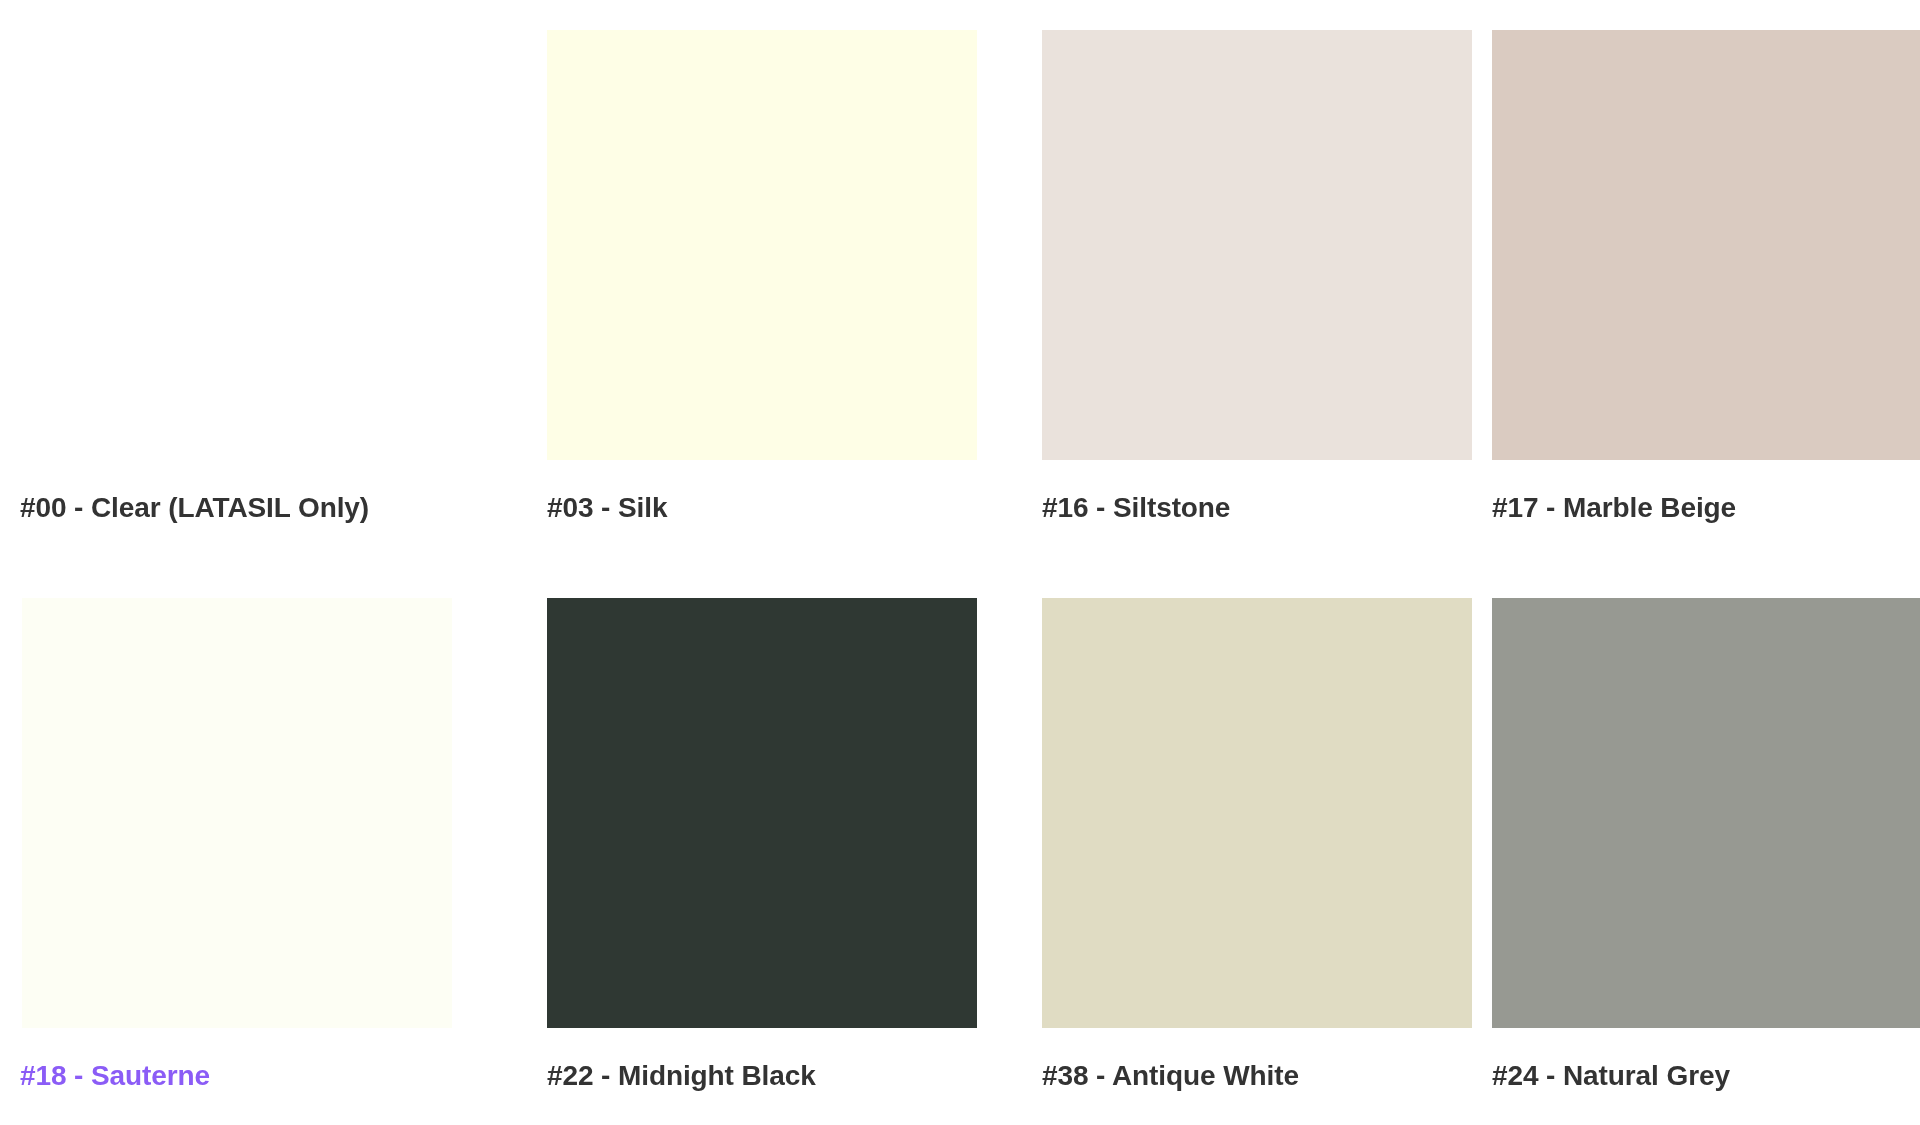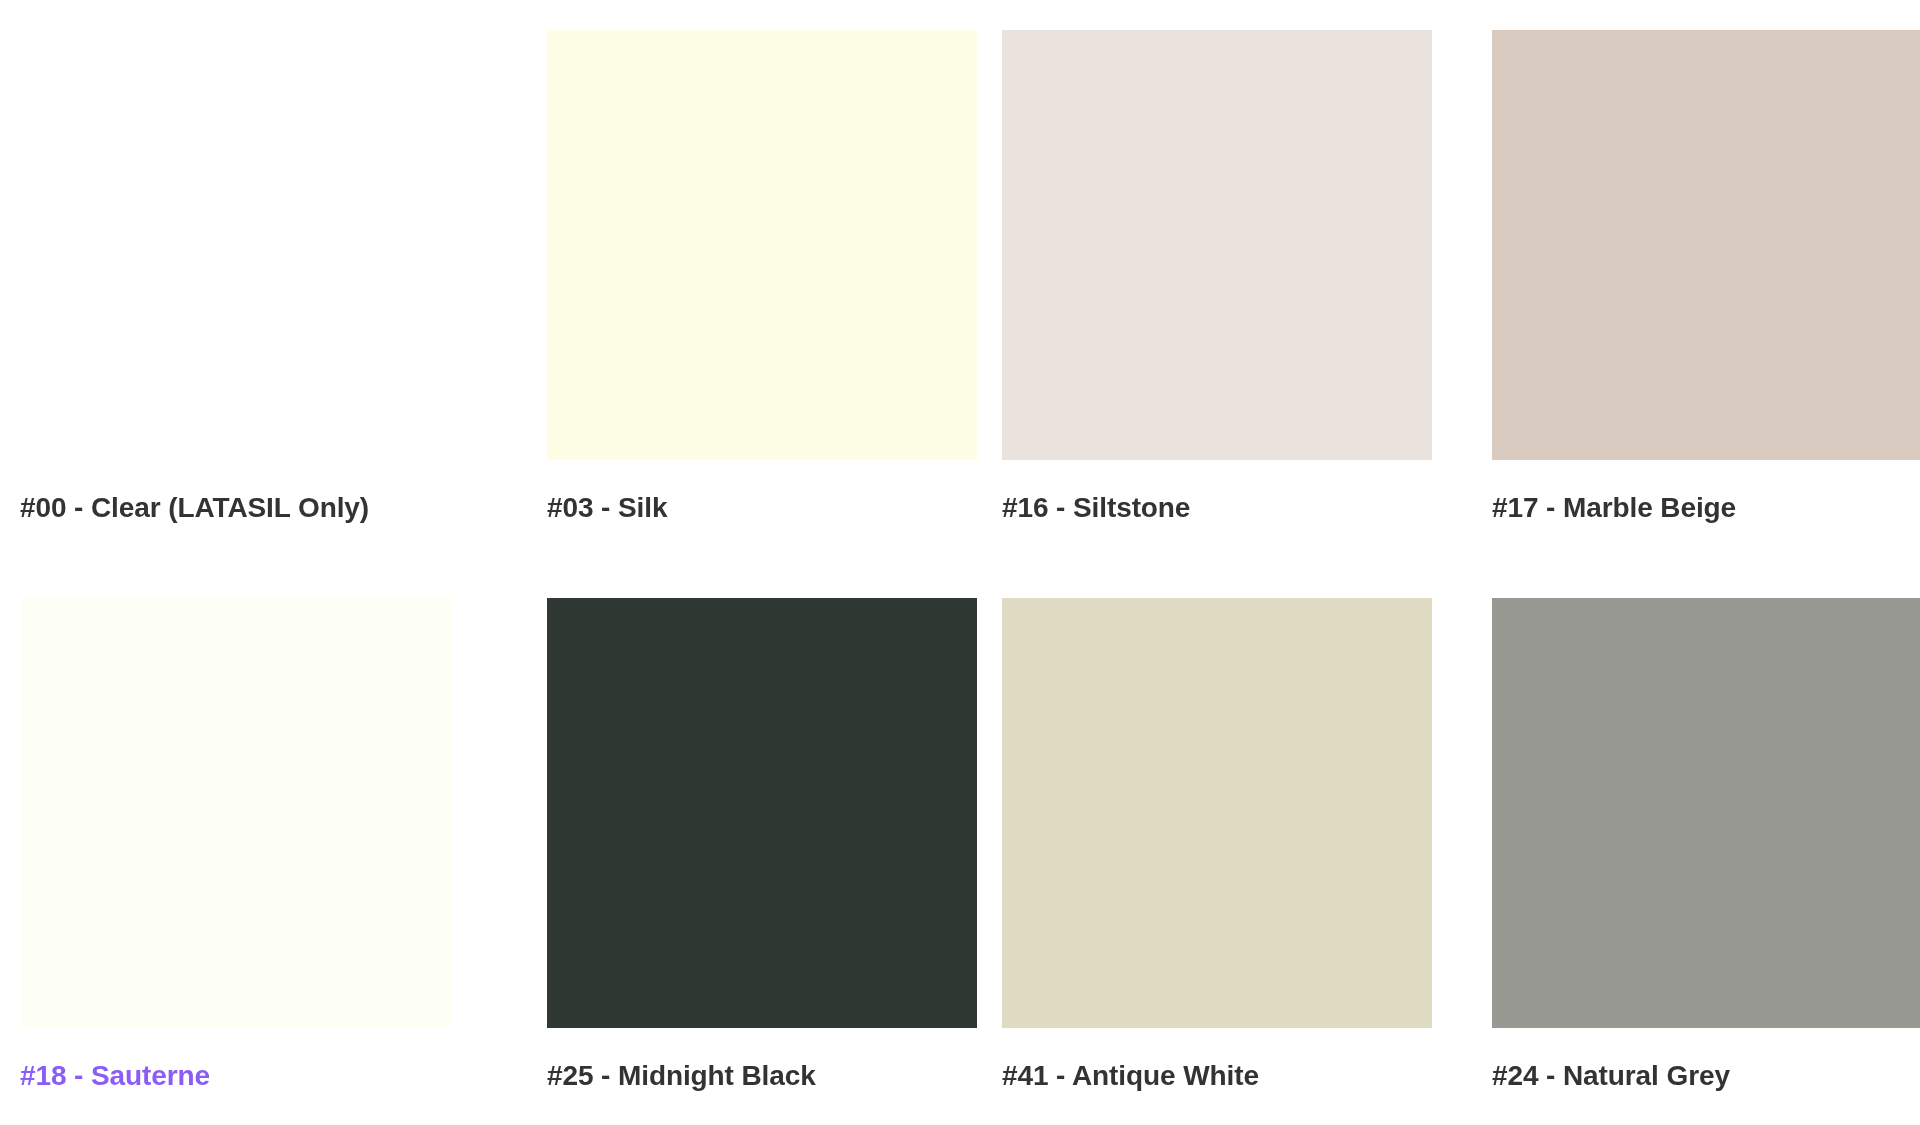--- a/index.html
+++ b/index.html
@@ -48,21 +48,21 @@
     letter-spacing: -0.1px;
     white-space: nowrap;
   }
 
   
   .row-1 { top: 30px; }
   .row-2 { top: 598px; }
 
   .col-1 { left: 22px; }
   .col-2 { left: 512px; padding-left: 35px; }
-  .col-3 { left: 1002px; }
+  .col-3 { left: 1042px; }
   .col-4 { left: 1492px; }
 
   
   .col-1 .swatch-label { margin-left: -2px; }
 </style>
 </head>
 <body style="background: rgb(255, 255, 255);">
 
 <div class="palette-grid">
 
@@ -86,26 +86,26 @@
     <span class="swatch-label" style="color: rgb(51, 51, 51);">#17 - Marble Beige</span>
   </div>
 
   <div class="swatch-cell row-2 col-1">
     <span class="swatch-chip" style="background: rgb(253, 254, 244);"></span>
     <span class="swatch-label" style="color: #8b5cf6;">#18 - Sauterne</span>
   </div>
 
   <div class="swatch-cell row-2 col-2">
     <span class="swatch-chip" style="background: rgb(47, 56, 51);"></span>
-    <span class="swatch-label" style="color: rgb(51, 51, 51);">#25 - Midnight Black</span>
+    <span class="swatch-label" style="color: rgb(51, 51, 51);">#22 - Midnight Black</span>
   </div>
 
   <div class="swatch-cell row-2 col-3">
     <span class="swatch-chip" style="background: rgb(224, 220, 195);"></span>
-    <span class="swatch-label" style="color: rgb(51, 51, 51);">#41 - Antique White</span>
+    <span class="swatch-label" style="color: rgb(51, 51, 51);">#38 - Antique White</span>
   </div>
 
   <div class="swatch-cell row-2 col-4">
     <span class="swatch-chip" style="background: rgb(151, 153, 146);"></span>
     <span class="swatch-label" style="color: rgb(51, 51, 51);">#24 - Natural Grey</span>
   </div>
 
 </div>
 
 </body></html>

